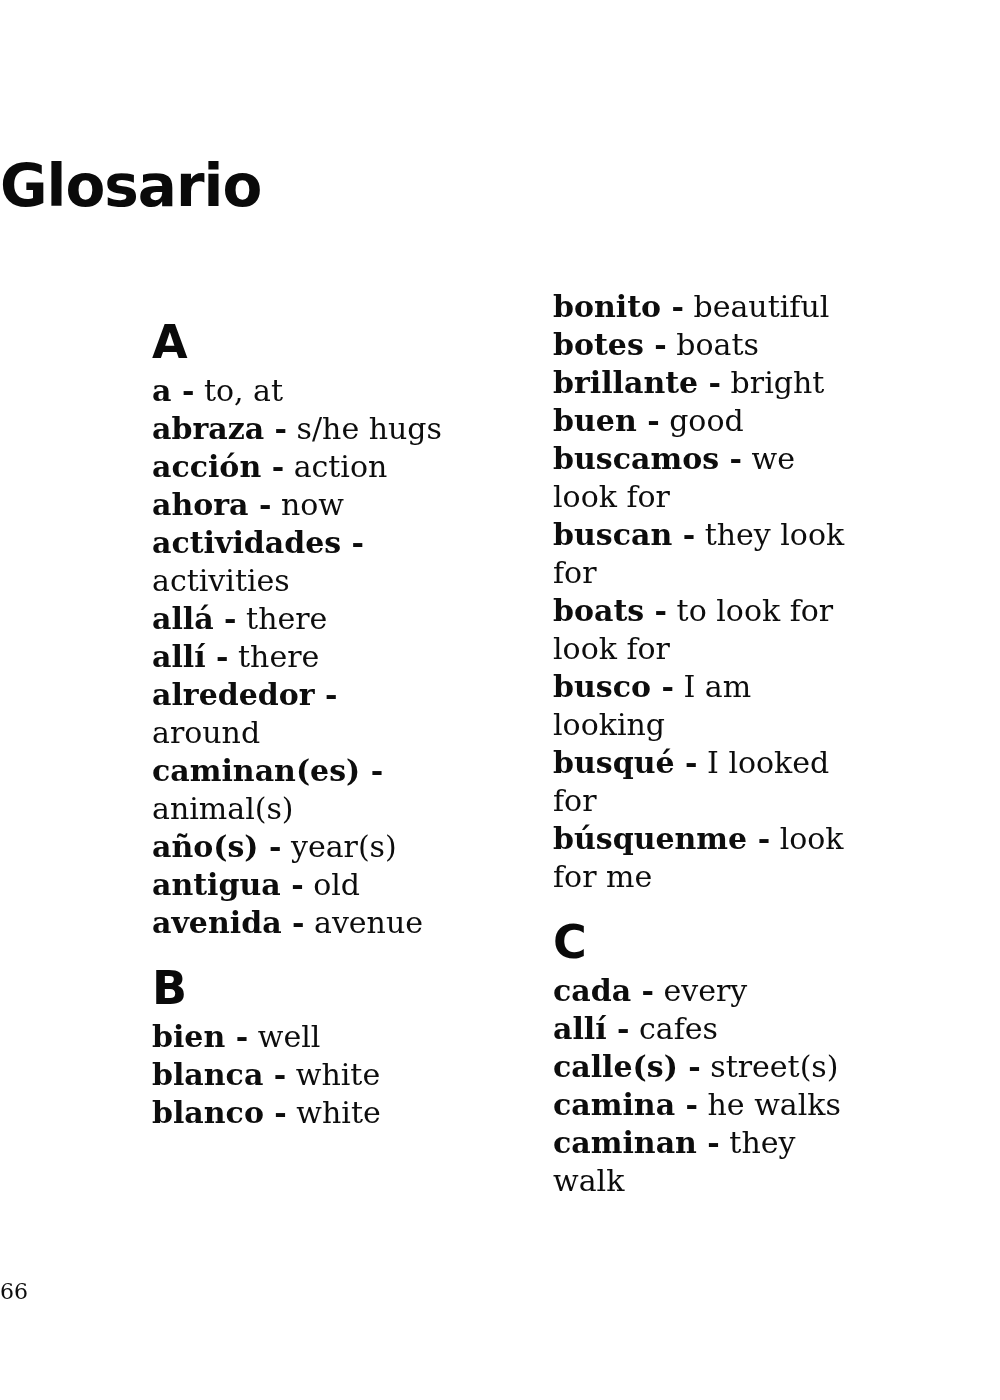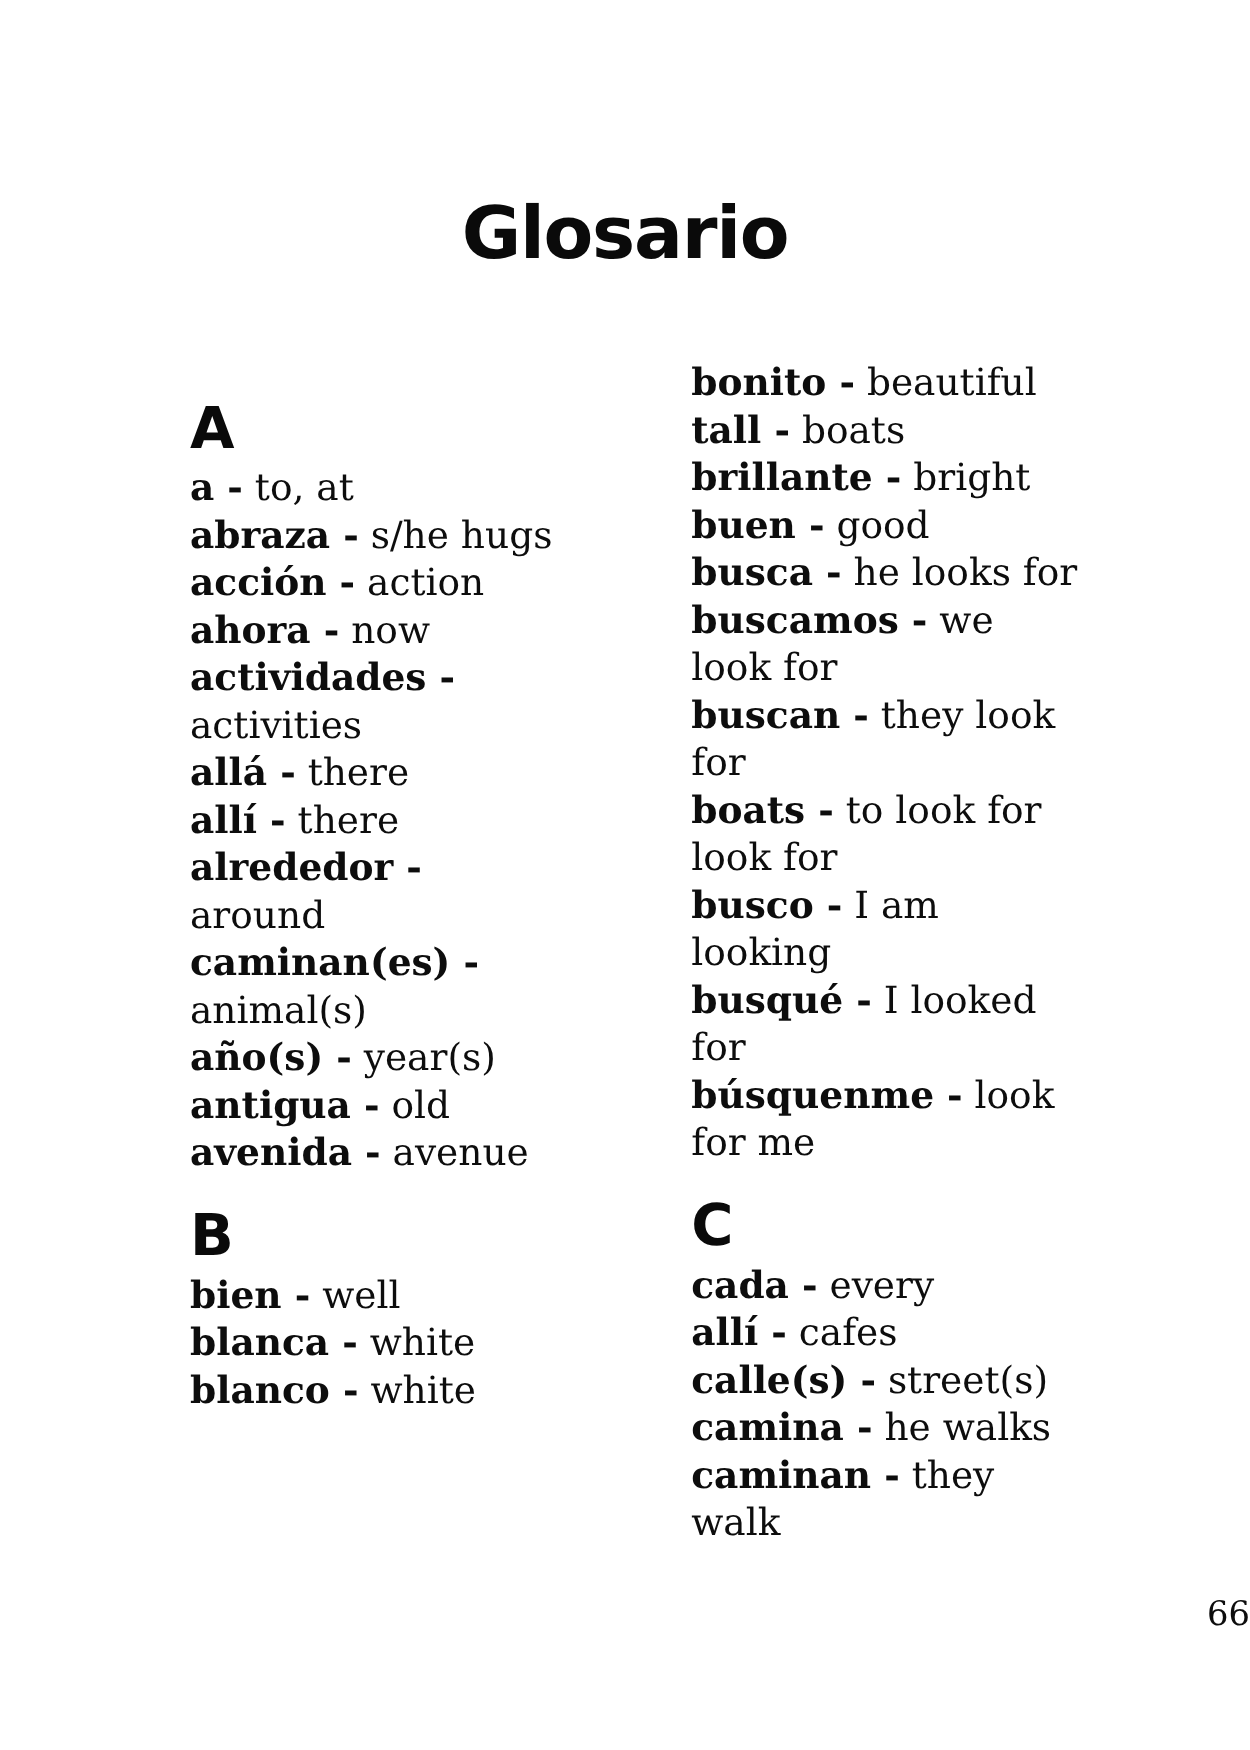--- a/index.html
+++ b/index.html
@@ -10,21 +10,21 @@
   }
   .page {
     position: relative;
     width: 1000px; height: 1400px;
     background: #ffffff;
     overflow: hidden;
   }
   .title {
     position: absolute;
     top: 150px; left: 0; width: 100%;
-    text-align: center;
+    text-align: left;
     font-family: "DejaVu Sans", "Liberation Sans", sans-serif;
     font-weight: bold;
     font-size: 58px;
     line-height: 72px;
     letter-spacing: -1px;
     color: #0a0a0a;
   }
   .col {
     position: absolute;
     font-size: 30px;
@@ -39,22 +39,22 @@
     line-height: 48px;
     margin: 22px 0 6px 0;
     color: #0a0a0a;
   }
   .letter:first-child { margin-top: 0; }
   .entry { }
   .entry b { font-weight: bold; }
   .pagenum {
     position: absolute;
     top: 1274px; left: 0; width: 100%;
-    text-align: right;
-    font-size: 27px;
+    text-align: left;
+    font-size: 22px;
     line-height: 36px;
   }
 </style>
 </head>
 <body>
 
 <div class="page">
   <div class="title">Glosario</div>
   <div class="col col-left">
       <div class="letter">A</div>
@@ -70,24 +70,23 @@
       <div class="entry"><b>año(s) -</b>&nbsp;year(s)</div>
       <div class="entry"><b>antigua -</b>&nbsp;old</div>
       <div class="entry"><b>avenida -</b>&nbsp;avenue</div>
       <div class="letter">B</div>
       <div class="entry"><b>bien -</b>&nbsp;well</div>
       <div class="entry"><b>blanca -</b>&nbsp;white</div>
       <div class="entry"><b>blanco -</b>&nbsp;white</div>
     </div>
   <div class="col col-right">
       <div class="entry"><b>bonito -</b>&nbsp;beautiful</div>
-      <div class="entry"><b>tall -</b>&nbsp;boats</div>
+      <div class="entry"><b>botes -</b>&nbsp;boats</div>
       <div class="entry"><b>brillante -</b>&nbsp;bright</div>
       <div class="entry"><b>buen -</b>&nbsp;good</div>
-      <div class="entry"><b>busca -</b>&nbsp;he looks for</div>
       <div class="entry"><b>buscamos -</b>&nbsp;we<br>look for</div>
       <div class="entry"><b>buscan -</b>&nbsp;they look<br>for</div>
       <div class="entry"><b>boats -</b>&nbsp;to look for<br>look for</div>
       <div class="entry"><b>busco -</b>&nbsp;I am<br>looking</div>
       <div class="entry"><b>busqué -</b>&nbsp;I looked<br>for</div>
       <div class="entry"><b>búsquenme -</b>&nbsp;look<br>for me</div>
       <div class="letter">C</div>
       <div class="entry"><b>cada -</b>&nbsp;every</div>
       <div class="entry"><b>allí -</b>&nbsp;cafes</div>
       <div class="entry"><b>calle(s) -</b>&nbsp;street(s)</div>

